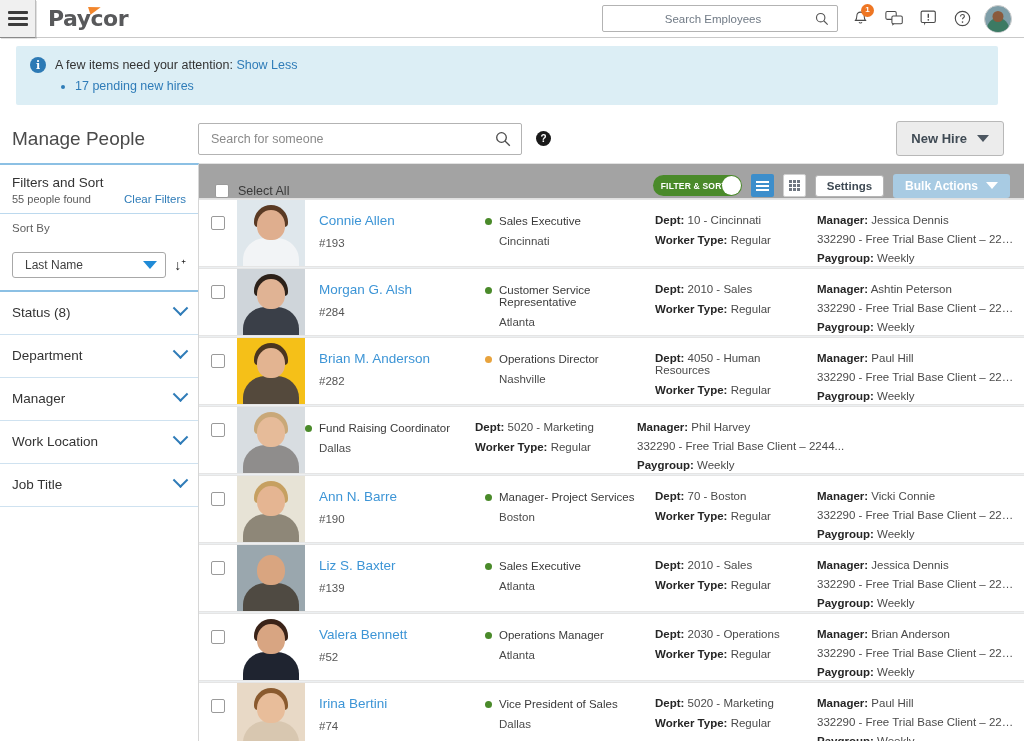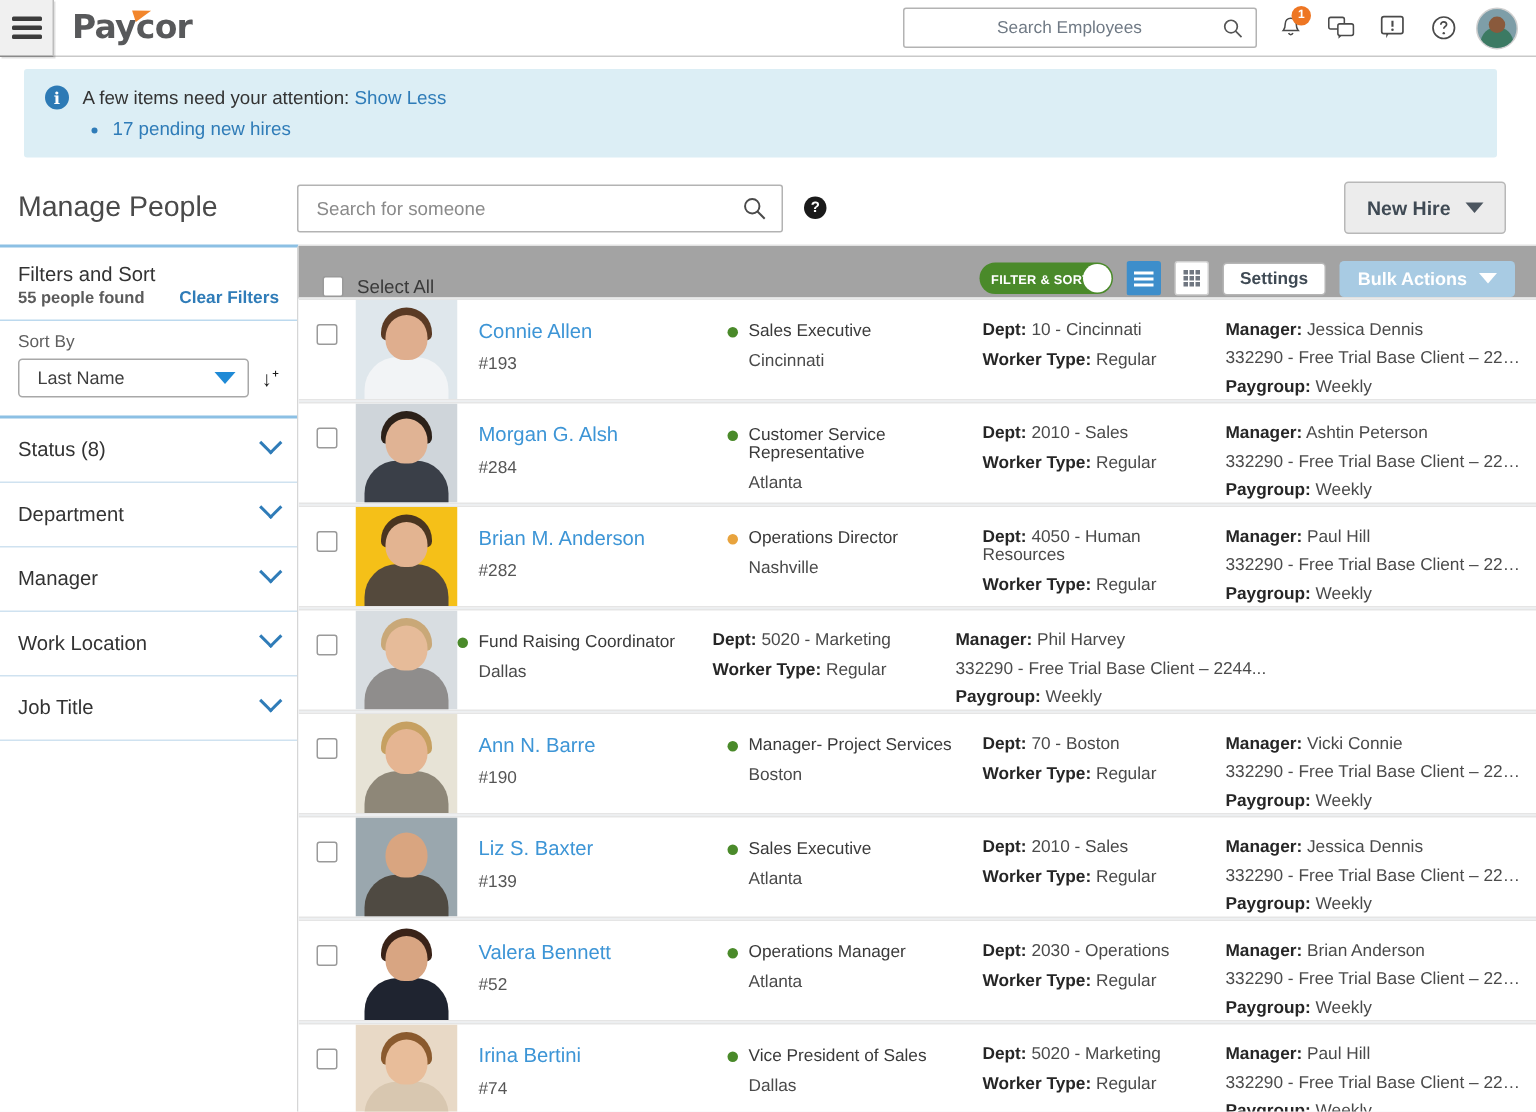--- a/index.html
+++ b/index.html
@@ -196,26 +196,26 @@
 
   
   .sidebar {
     width: 199px; flex: none;
     border-top: 2px solid #8cc0e4;
     border-right: 1px solid #d6d6d6;
     background: #fff;
   }
   .sb-head { padding: 10px 12px 8px 12px; }
   .sb-title { font-size: 13.5px; color: #333; font-weight: 400; }
-  .sb-sub { display: flex; justify-content: space-between; align-items: center; margin-top: 3px; font-weight: bold; }
+  .sb-sub { display: flex; justify-content: space-between; align-items: center; margin-top: 3px; }
   .sb-count { font-size: 11px; color: #5b5b5b; }
   .sb-clear { font-size: 11.5px; color: #2f7cb8; cursor: pointer; text-decoration: none; }
   .sb-div { height: 1px; background: #bcd9ee; }
   .sb-sortblk { padding: 8px 12px 12px 12px; }
-  .sb-sortlbl { font-size: 11.5px; color: #5f5f5f; margin-bottom: 5px; }
+  .sb-sortlbl { font-size: 11.5px; color: #5f5f5f; margin-bottom: 18px; }
   .sb-sortrow { display: flex; align-items: center; gap: 8px; }
   .select {
     flex: 1; height: 26px;
     border: 1px solid #a8a8a8; border-radius: 3px;
     background: #fff;
     display: flex; align-items: center;
     padding: 0 8px 0 12px;
     font-size: 12px; color: #3f3f3f;
     cursor: pointer;
   }

